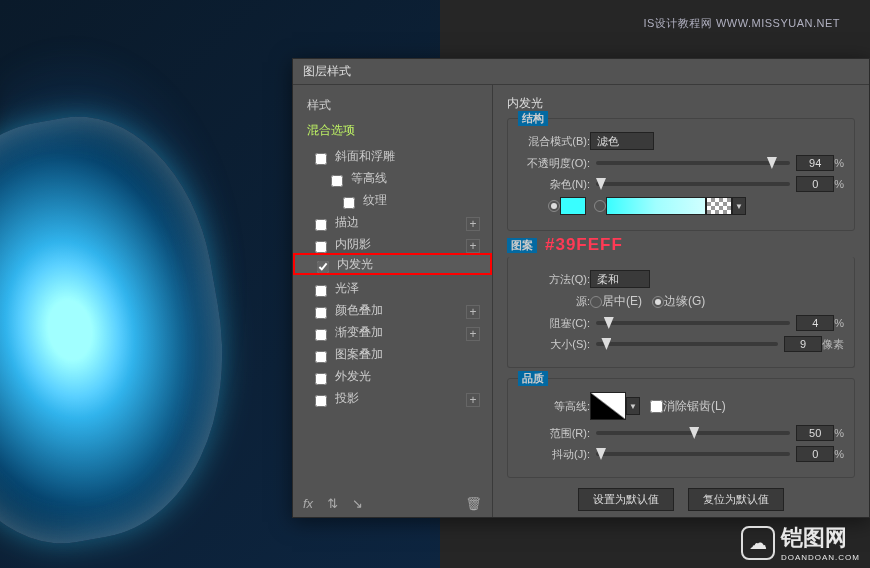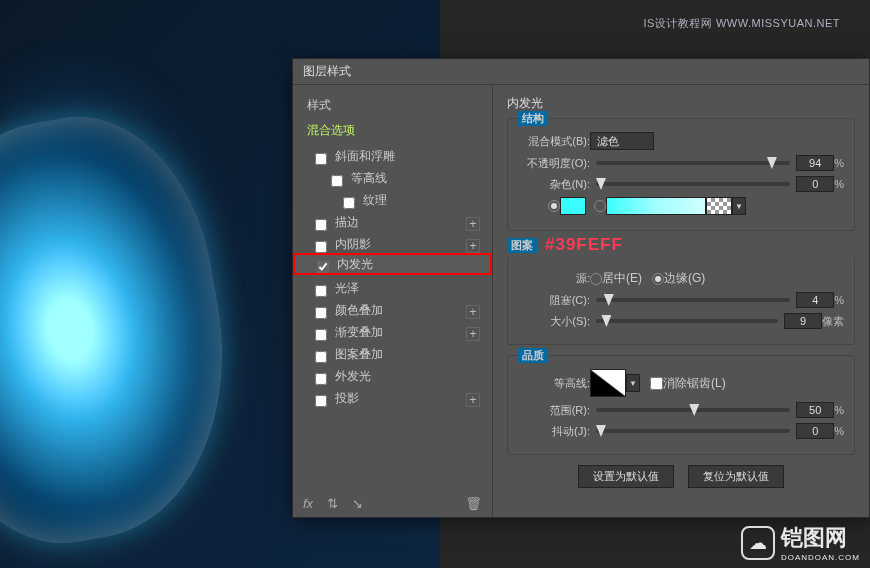--- a/index.html
+++ b/index.html
@@ -171,20 +171,24 @@
         </div>
       </div>
 
       <div style="display:flex;align-items:center;margin:-6px 0 4px 0">
         <div class="group-label" style="position:static">图案</div>
         <span class="hex-annot">#39FEFF</span>
       </div>
 
       <div class="group" style="border-top:none;margin-top:-2px">
         <div class="row">
+          <label>方法(Q):</label>
+          <div class="select" style="width:60px">柔和</div>
+        </div>
+        <div class="row">
           <label>源:</label>
           <span class="radio"></span>
           <span>居中(E)</span>
           <span class="radio on" style="margin-left:10px"></span>
           <span>边缘(G)</span>
         </div>
         <div class="row">
           <label>阻塞(C):</label>
           <div class="slider-track">
               <div class="slider-thumb" style="left:4%"></div>

